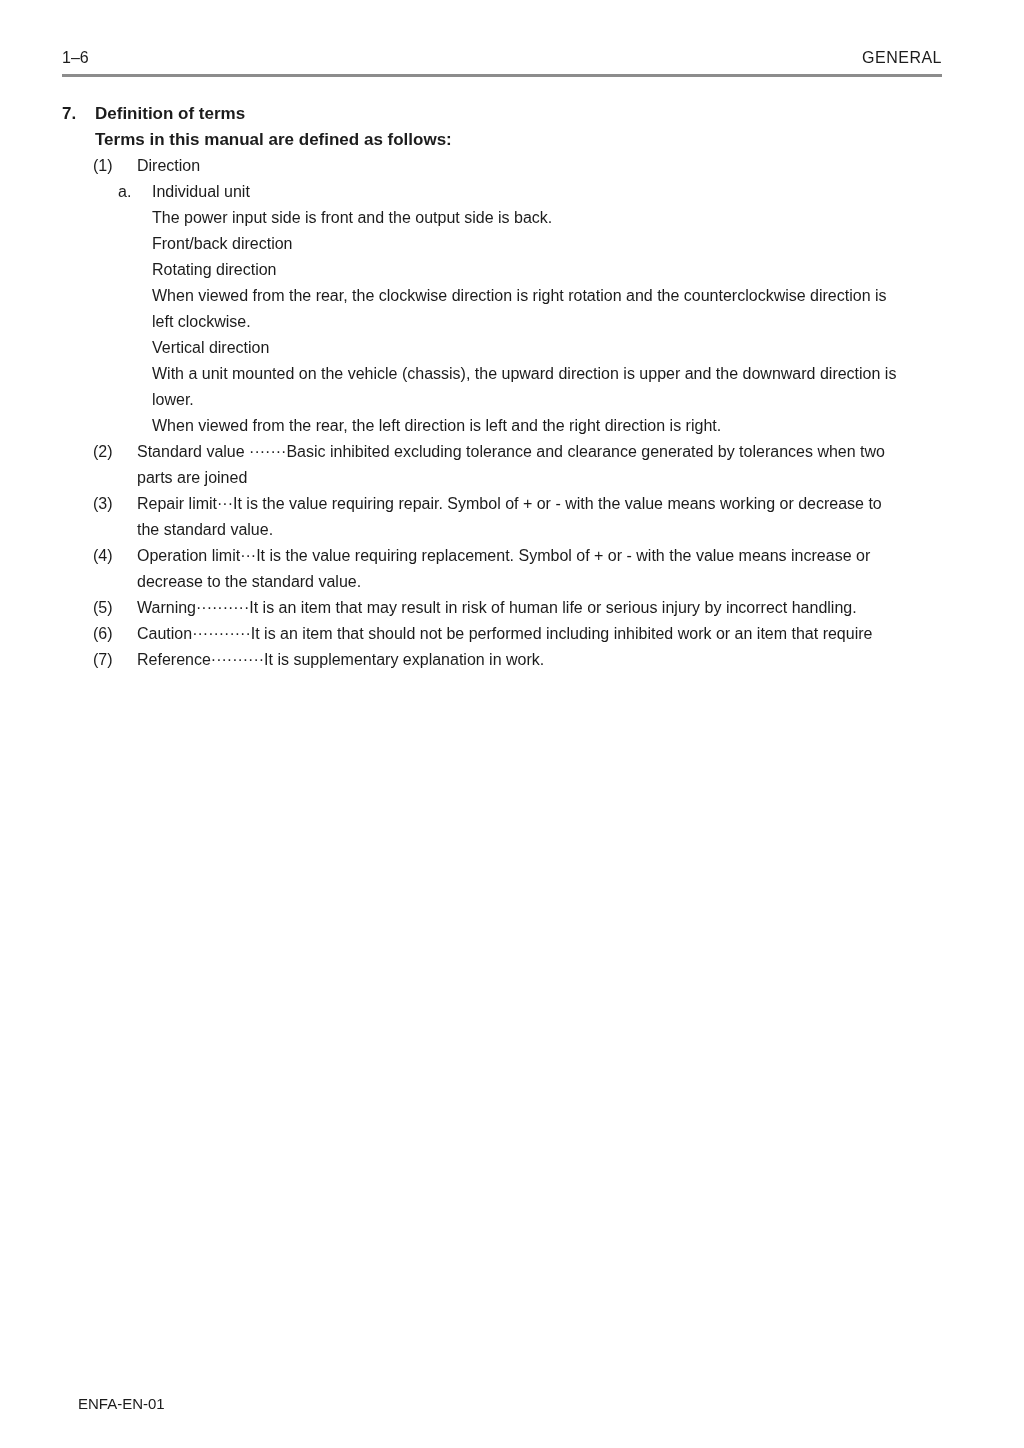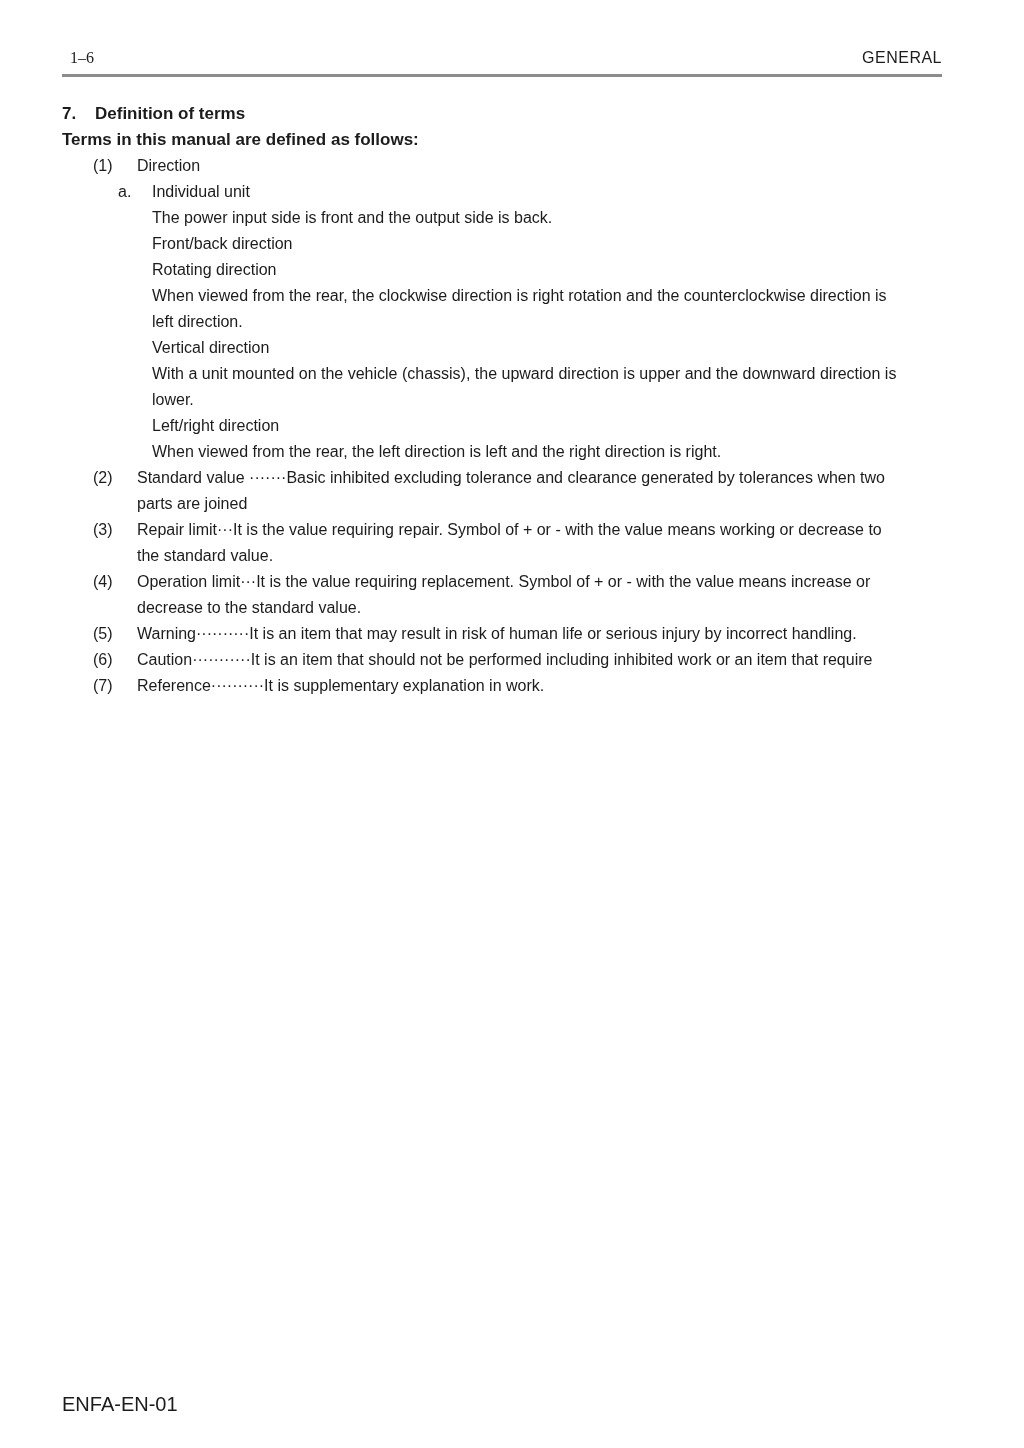--- a/index.html
+++ b/index.html
@@ -25,23 +25,22 @@
   }
   
   .running-header {
     position: relative;
     height: 20px;
     font-size: 16px;
     line-height: 20px;
   }
   .page-number {
     position: absolute;
-    left: 8px;
+    left: 0;
     top: 0;
-    font-family: Liberation Serif, serif;
   }
   .page-title {
     position: absolute;
     left: 0;
     right: 0;
     top: 0;
     text-align: right;
     letter-spacing: 0.5px;
   }
   .header-rule {
@@ -59,20 +58,21 @@
   .sec-heading {
     display: flex;
     font-weight: bold;
     font-size: 17px;
   }
   .sec-num {
     width: 33px;
     flex: 0 0 33px;
   }
   .sec-intro {
+    margin-left: 33px;
     font-weight: bold;
     font-size: 17px;
   }
   .def-item {
     display: flex;
     margin-left: 31px;
   }
   .def-marker {
     width: 44px;
     flex: 0 0 44px;
@@ -92,23 +92,23 @@
   .sub-body {
     flex: 1;
     min-width: 0;
   }
   .line {
     white-space: nowrap;
   }
   
   .doc-footer {
     position: absolute;
-    left: 62px;
+    left: 78px;
     top: 1394px;
-    font-size: 20px;
+    font-size: 15px;
     line-height: 20px;
   }
 </style>
 </head>
 <body>
 
 <div class="page">
 
   <div class="running-header">
     <span class="page-number">1–6</span>
@@ -132,25 +132,24 @@
     </div>
 
     <div class="sub-item">
       <span class="sub-marker">a.</span>
       <div class="sub-body">
         <div class="line">Individual unit</div>
         <div class="line">The power input side is front and the output side is back.</div>
         <div class="line">Front/back direction</div>
         <div class="line">Rotating direction</div>
         <div class="line">When viewed from the rear, the clockwise direction is right rotation and the counterclockwise direction is</div>
-        <div class="line">left direction.</div>
+        <div class="line">left clockwise.</div>
         <div class="line">Vertical direction</div>
         <div class="line">With a unit mounted on the vehicle (chassis), the upward direction is upper and the downward direction is</div>
         <div class="line">lower.</div>
-        <div class="line">Left/right direction</div>
         <div class="line">When viewed from the rear, the left direction is left and the right direction is right.</div>
       </div>
     </div>
 
     <div class="def-item">
       <span class="def-marker">(2)</span>
       <div class="def-body">
         <div class="line">Standard value ·······Basic inhibited excluding tolerance and clearance generated by tolerances when two</div>
         <div class="line">parts are joined</div>
       </div>

